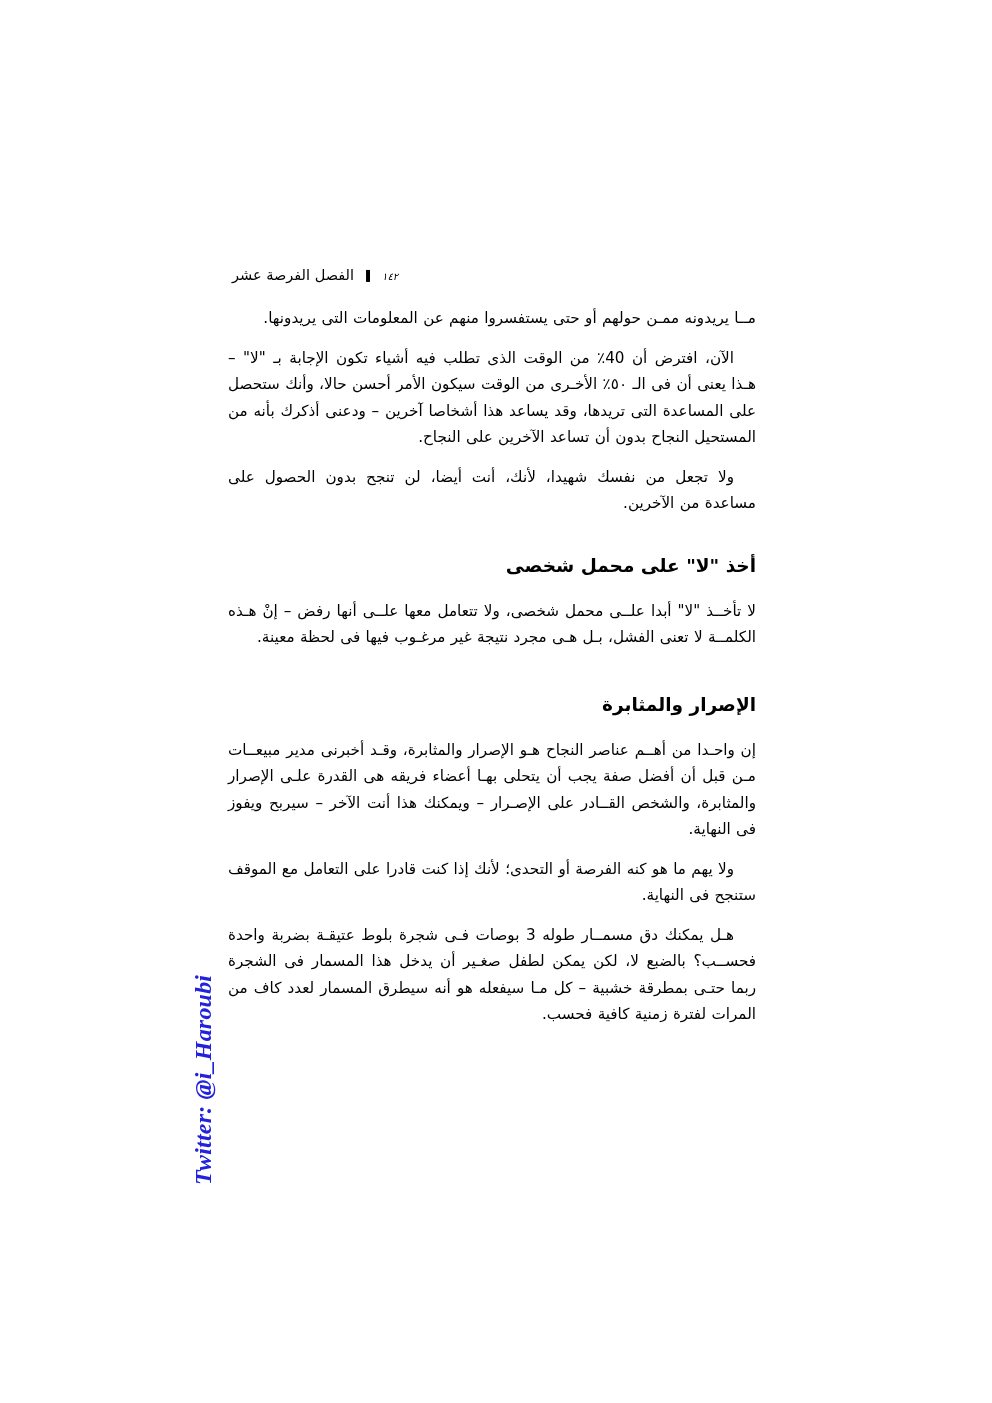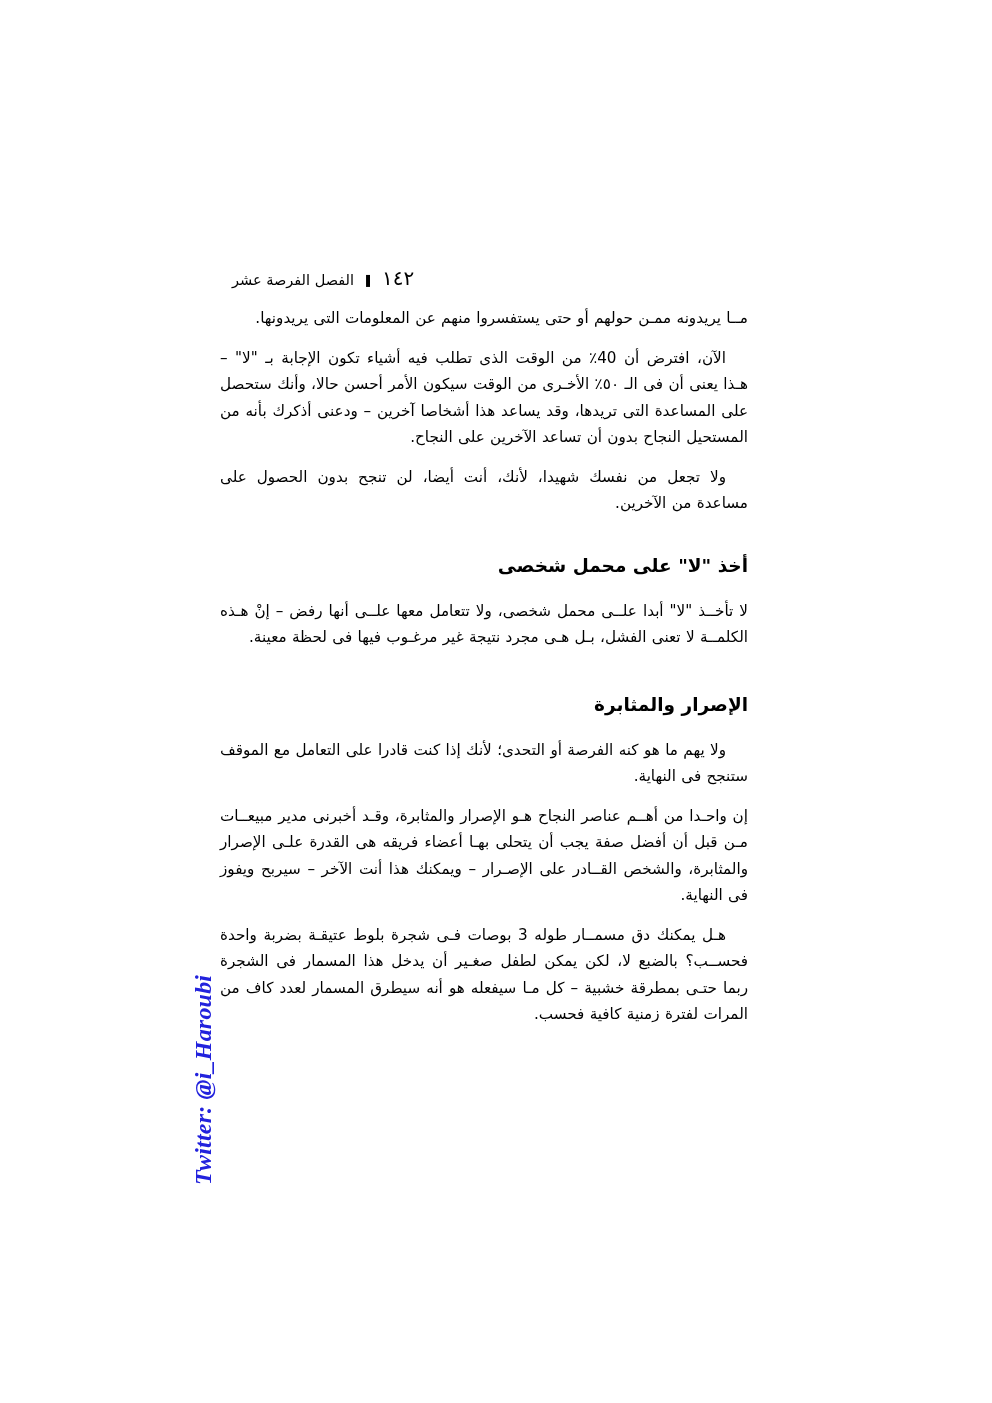--- a/index.html
+++ b/index.html
@@ -28,39 +28,40 @@
     justify-content: flex-end;
     align-items: baseline;
     gap: 9px;
     direction: rtl;
     color: #000000;
     font-size: 14.5px;
     line-height: 1;
     white-space: nowrap;
   }
   .running-header .page-number {
-    font-size: 20px;
+    font-size: 10px;
     letter-spacing: 0.3px;
+    font-style: italic;
   }
   .running-header .ornament {
     display: inline-block;
     font-size: 12px;
     line-height: 1;
     position: relative;
     top: -1px;
   }
   .running-header .chapter-title {
     font-size: 14.5px;
   }
 
   
   .content {
     position: absolute;
     top: 305px;
-    right: 244px;
+    right: 236px;
     width: 528px;
     direction: rtl;
     text-align: justify;
     color: #000000;
   }
 
   .para {
     font-size: 15.2px;
     line-height: 26.5px;
     margin: 0 0 13px 0;
@@ -126,23 +127,23 @@
     <div class="heading-1-wrap">
       <h2 class="heading">أخذ "لا" على محمل شخصى</h2>
     </div>
 
     <p class="para">لا تأخــذ "لا" أبدا علــى محمل شخصى، ولا تتعامل معها علــى أنها رفض – إنْ هـذه الكلمــة لا تعنى الفشل، بـل هـى مجرد نتيجة غير مرغـوب فيها فى لحظة معينة.</p>
 
     <div class="heading-2-wrap">
       <h2 class="heading">الإصرار والمثابرة</h2>
     </div>
 
+    <p class="para">إن واحـدا من أهــم عناصر النجاح هـو الإصرار والمثابرة، وقـد أخبرنى مدير مبيعــات مـن قبل أن أفضل صفة يجب أن يتحلى بهـا أعضاء فريقه هى القدرة علـى الإصرار والمثابرة، والشخص القــادر على الإصـرار – ويمكنك هذا أنت الآخر – سيربح ويفوز فى النهاية.</p>
+
     <p class="para indent">ولا يهم ما هو كنه الفرصة أو التحدى؛ لأنك إذا كنت قادرا على التعامل مع الموقف ستنجح فى النهاية.</p>
-
-    <p class="para">إن واحـدا من أهــم عناصر النجاح هـو الإصرار والمثابرة، وقـد أخبرنى مدير مبيعــات مـن قبل أن أفضل صفة يجب أن يتحلى بهـا أعضاء فريقه هى القدرة علـى الإصرار والمثابرة، والشخص القــادر على الإصـرار – ويمكنك هذا أنت الآخر – سيربح ويفوز فى النهاية.</p>
 
     <p class="para indent">هـل يمكنك دق مسمــار طوله 3 بوصات فـى شجرة بلوط عتيقـة بضربة واحدة فحســب؟ بالضبع لا، لكن يمكن لطفل صغـير أن يدخل هذا المسمار فى الشجرة ربما حتـى بمطرقة خشبية – كل مـا سيفعله هو أنه سيطرق المسمار لعدد كاف من المرات لفترة زمنية كافية فحسب.</p>
 
   </div>
 
   <div class="watermark">Twitter: @i_Haroubi</div>
 
 </div>
 
 </body></html>

